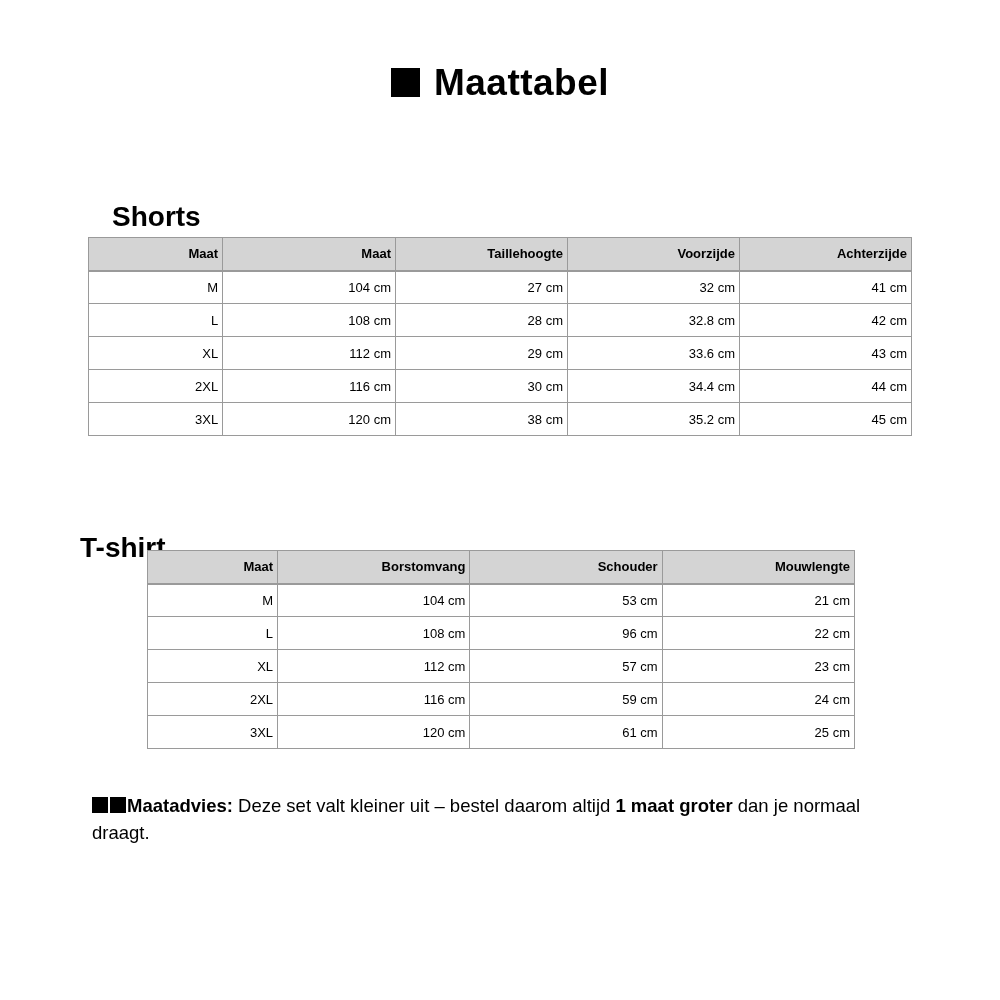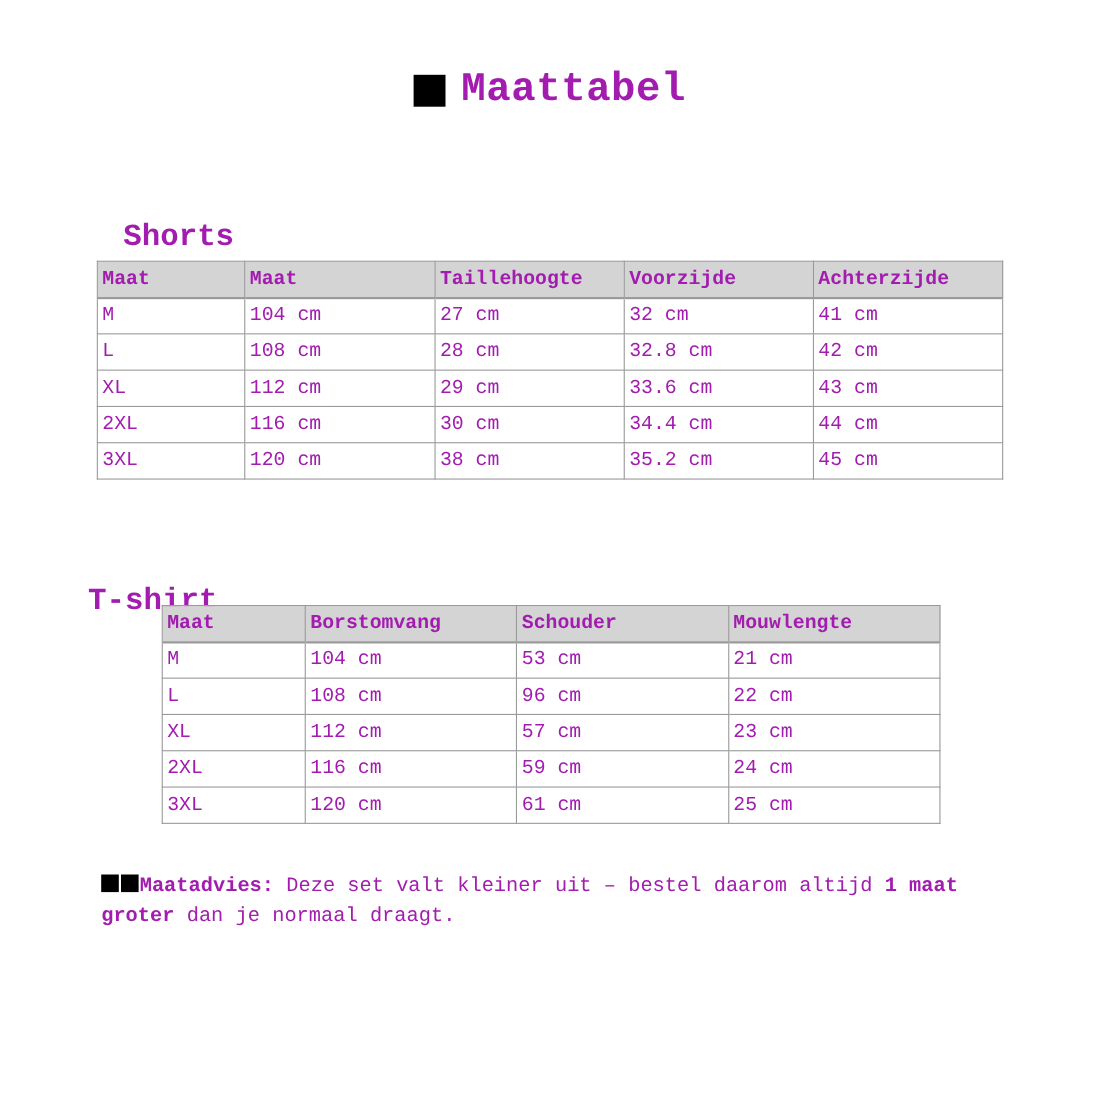--- a/index.html
+++ b/index.html
@@ -2,22 +2,22 @@
 <html><head>
 <meta charset="utf-8">
 <style>
   * { box-sizing: border-box; }
   html, body { margin: 0; padding: 0; background: #ffffff; }
   .page {
     position: relative;
     width: 1000px;
     height: 1000px;
     background: #ffffff;
-    font-family: Liberation Mono, monospace;
-    color: #a21caf;
+    font-family: Liberation Sans, sans-serif;
+    color: #000000;
     overflow: hidden;
   }
 
   
   .title-row {
     position: absolute;
     top: 64px; left: 0; right: 0;
     display: flex;
     justify-content: center;
     align-items: center;
@@ -47,22 +47,22 @@
     line-height: 1;
   }
   .heading-shorts { top: 203px; margin-left: 32px; }
   .heading-tshirt { top: 503px; margin-top: 31px; }
 
   
   table.size-table {
     position: absolute;
     border-collapse: collapse;
     table-layout: fixed;
-    font-size: 18px;
-    text-align: left;
+    font-size: 13px;
+    text-align: right;
   }
   .table-shorts { top: 237px; left: 88px;  width: 824px; }
   .table-tshirt { top: 550px; left: 147px; width: 708px; }
   table.size-table th,
   table.size-table td {
     border: 1.5px solid #9a9a9a;
     height: 33px;
     padding: 0 4px;
     vertical-align: middle;
     font-weight: normal;

